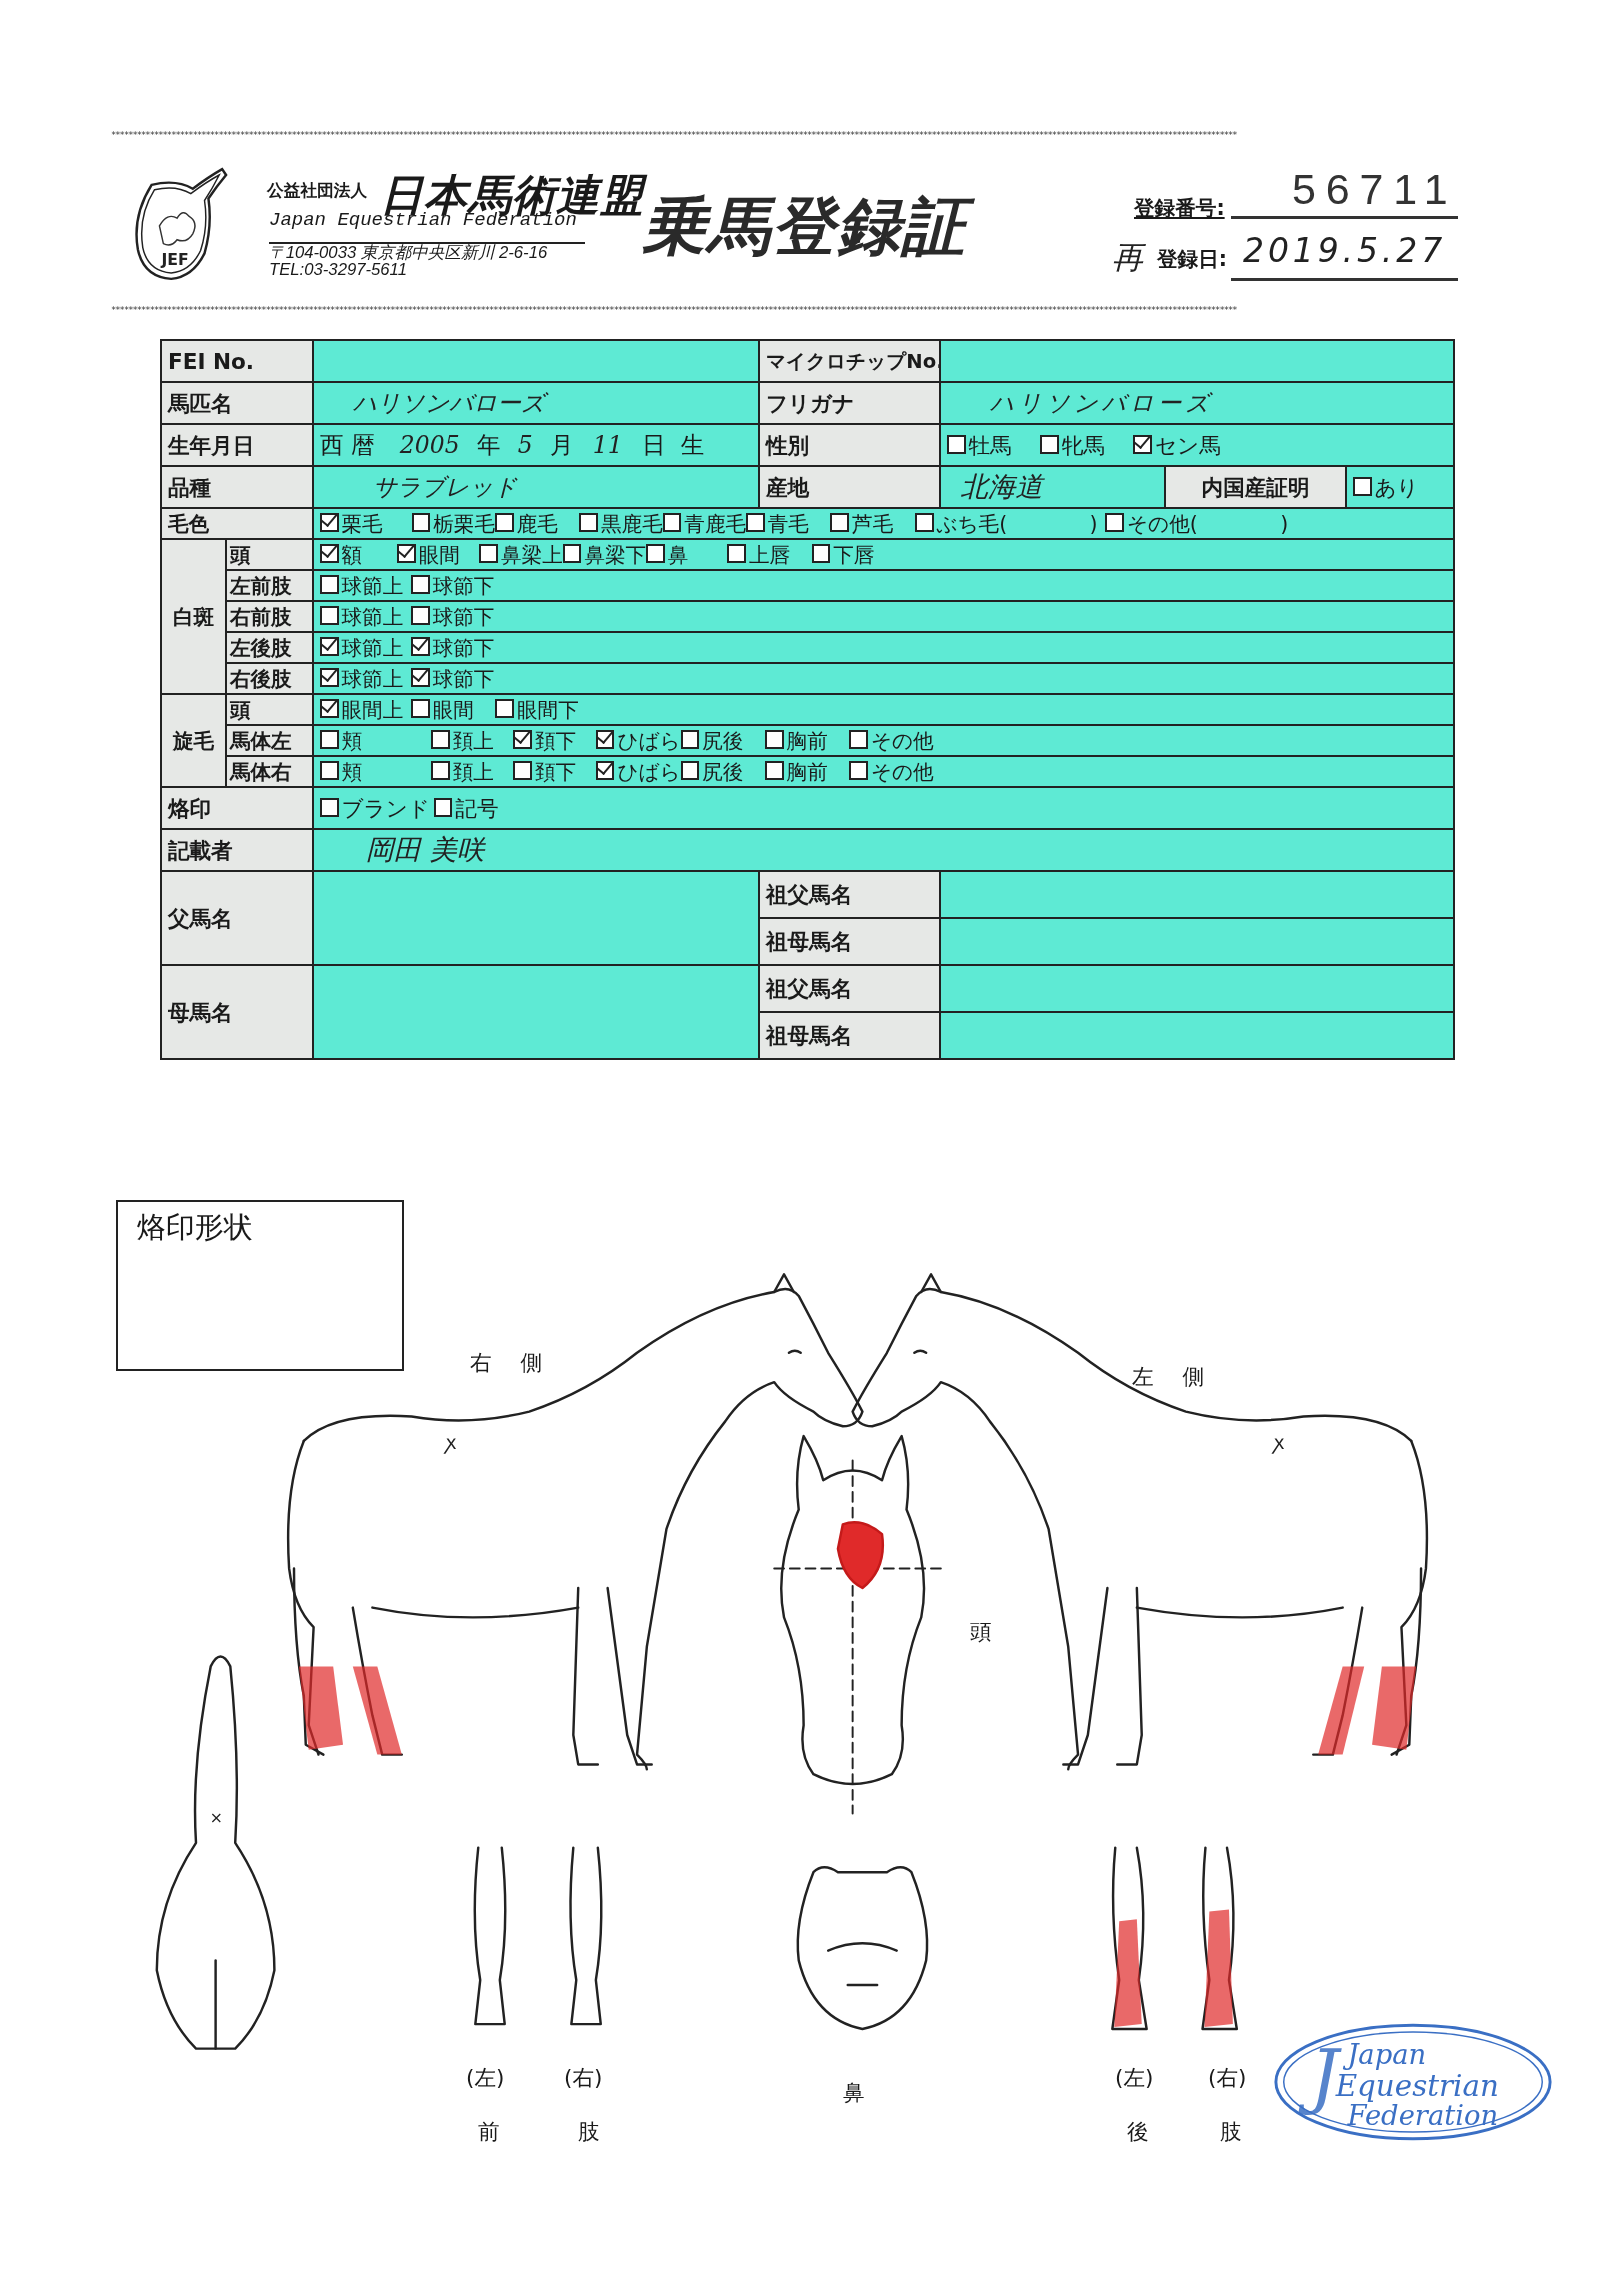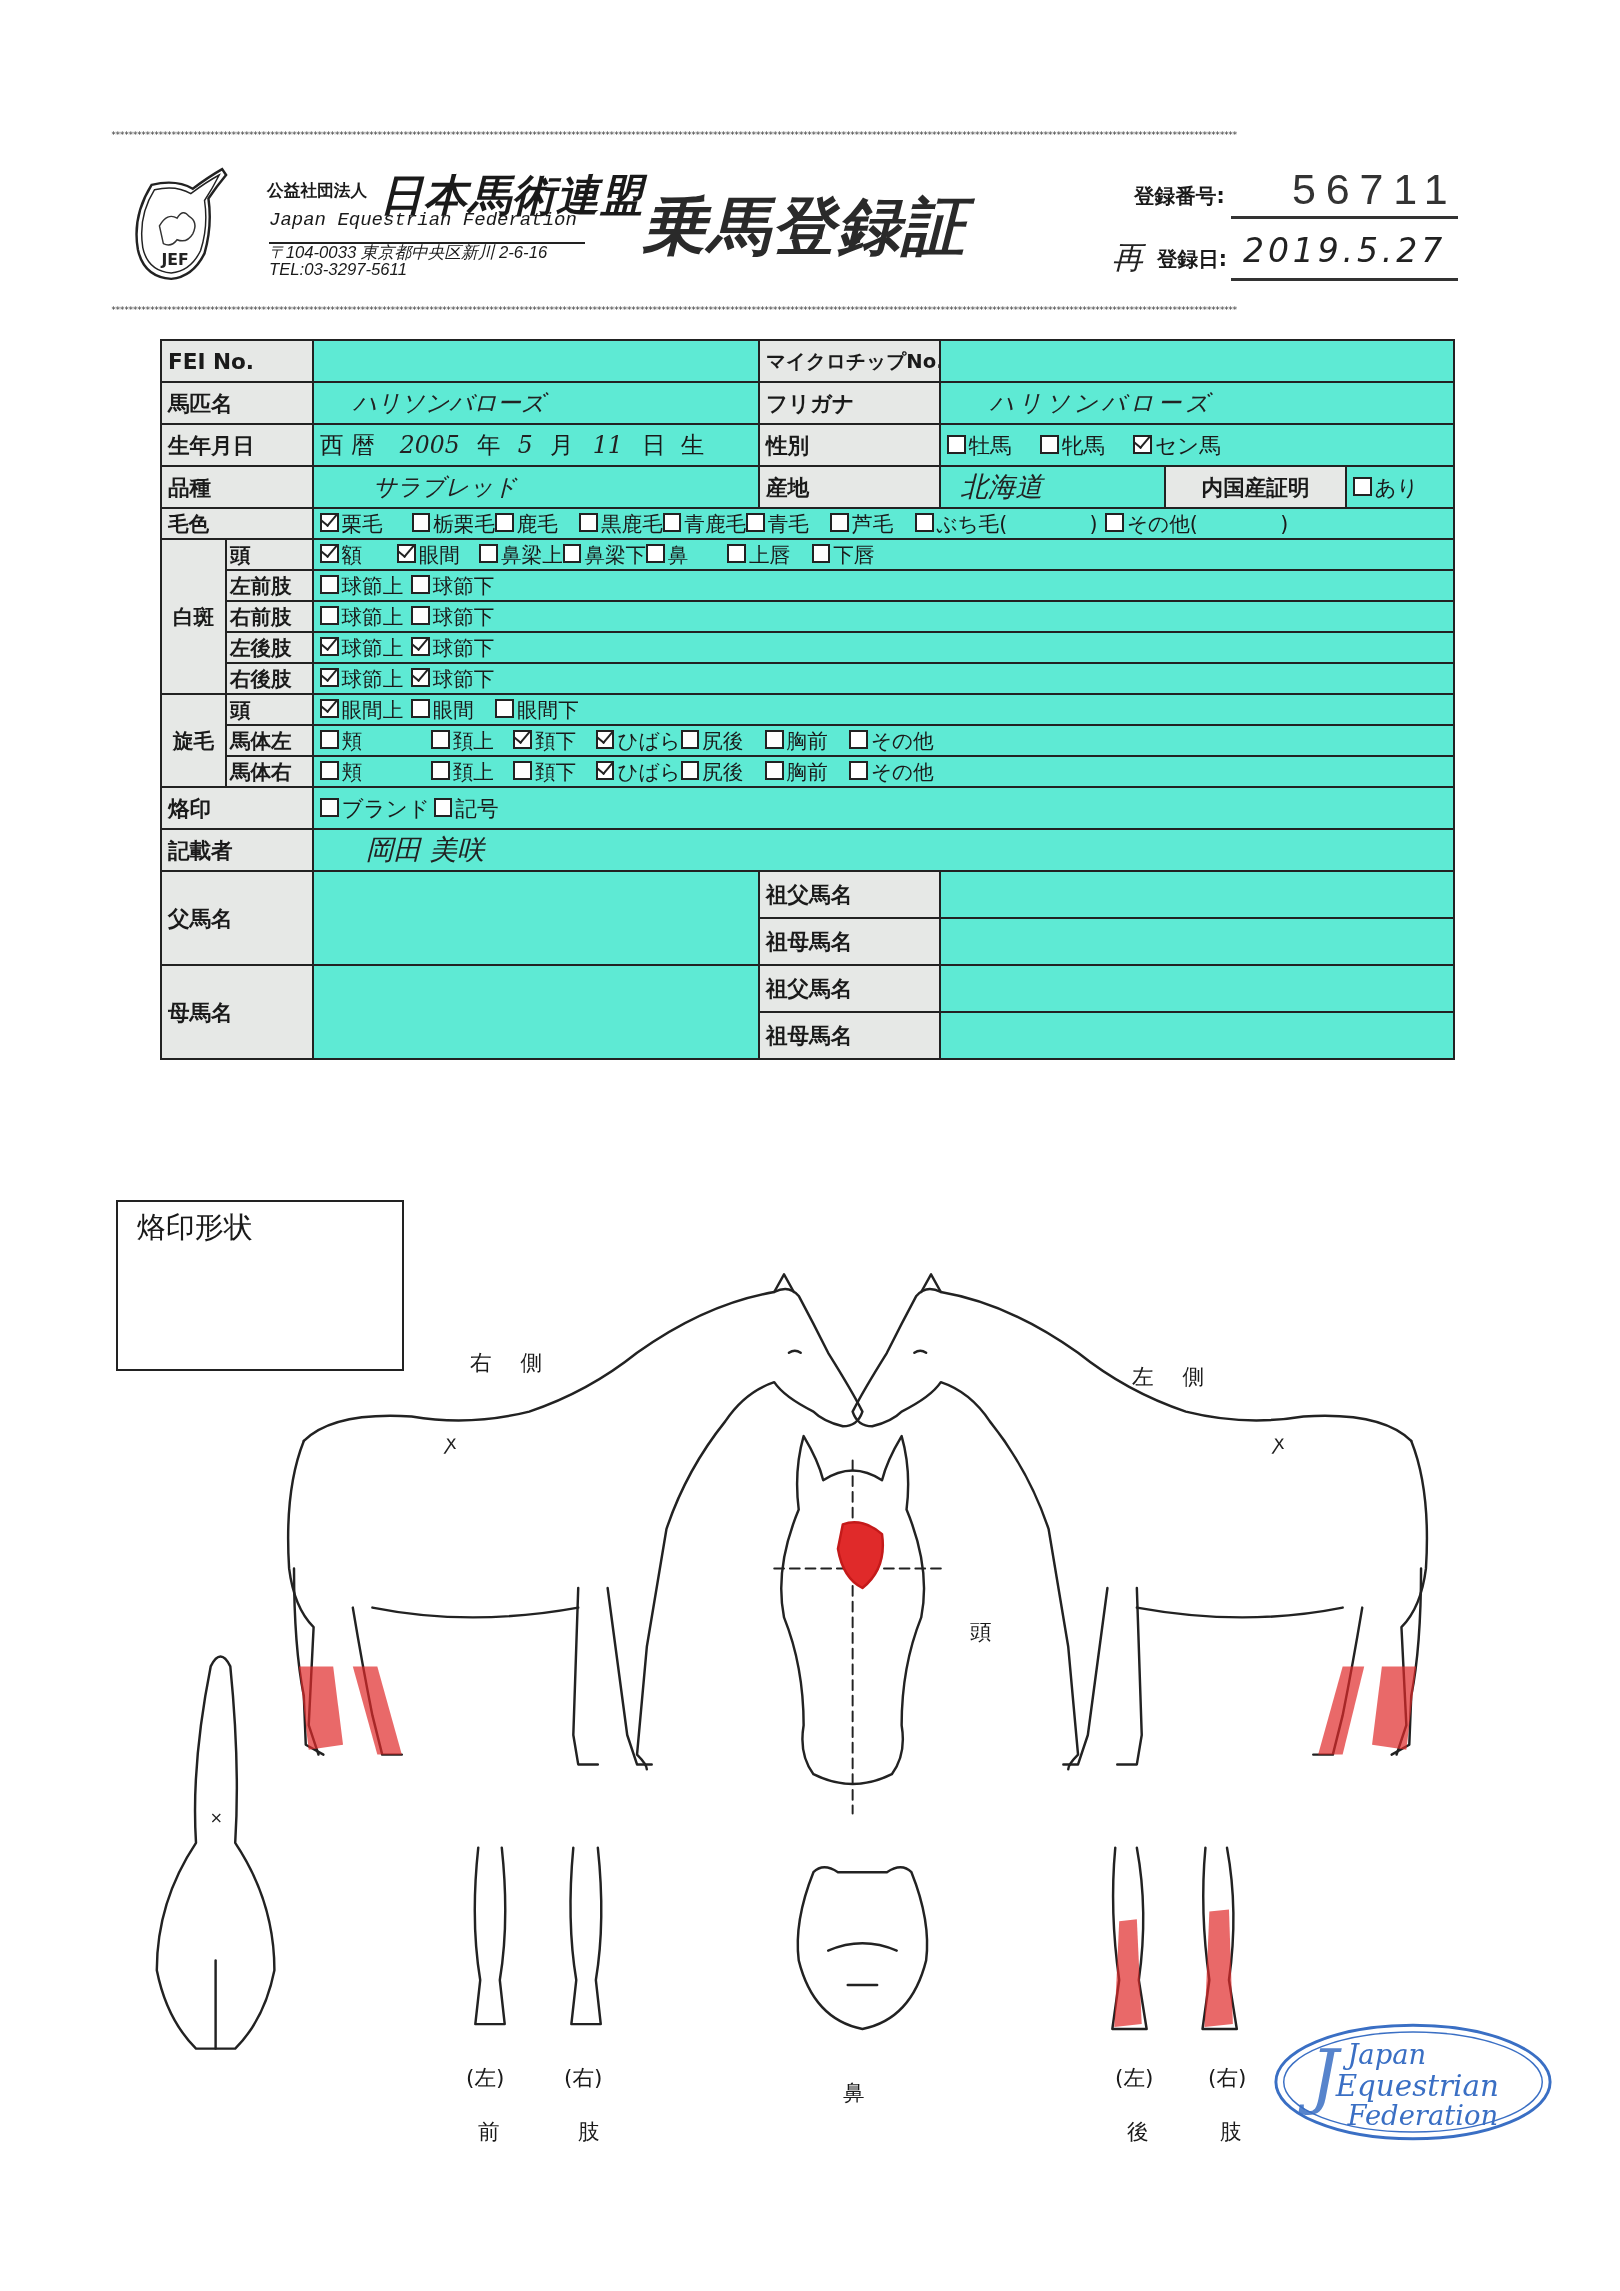--- a/index.html
+++ b/index.html
@@ -61,21 +61,21 @@
 <div class="org-big">日本馬術連盟</div>
 <div class="org-en">Japan Equestrian Federation</div>
 <div class="org-rule"></div>
 <div class="org-addr">
   <div>〒104-0033 東京都中央区新川 2-6-16</div>
   <div>TEL:03-3297-5611</div>
 </div>
 
 <div class="doc-title">乗馬登録証</div>
 
-<div class="reg-label" style="left:1134px; top:182px;">登録番号:</div>
+<div class="reg-label" style="left:1134px; top:194px;text-decoration:underline;">登録番号:</div>
 <div class="reg-value" style="left:1292px; top:165px;">56711</div>
 <div class="reg-line" style="left:1231px; top:216px; width:227px;"></div>
 
 <div class="reg-label hand" style="left:1112px; top:237px; font-size:31px; font-weight:normal;">再</div>
 <div class="reg-label" style="left:1157px; top:245px;">登録日:</div>
 <div class="reg-date" style="left:1243px; top:231px;">2019.5.27</div>
 <div class="reg-line" style="left:1231px; top:278px; width:227px;"></div>
 
 <table class="form">
   <colgroup>

